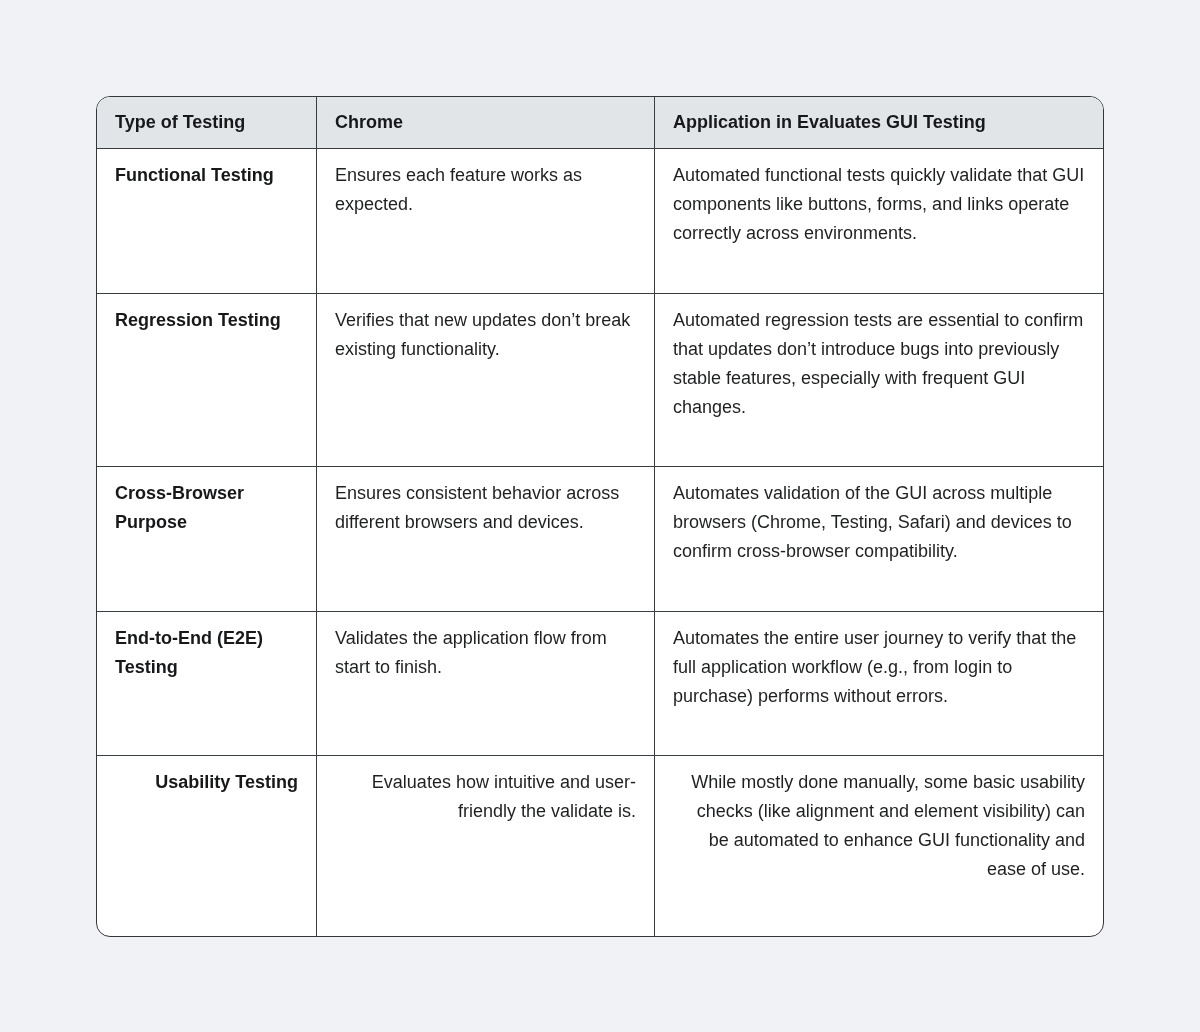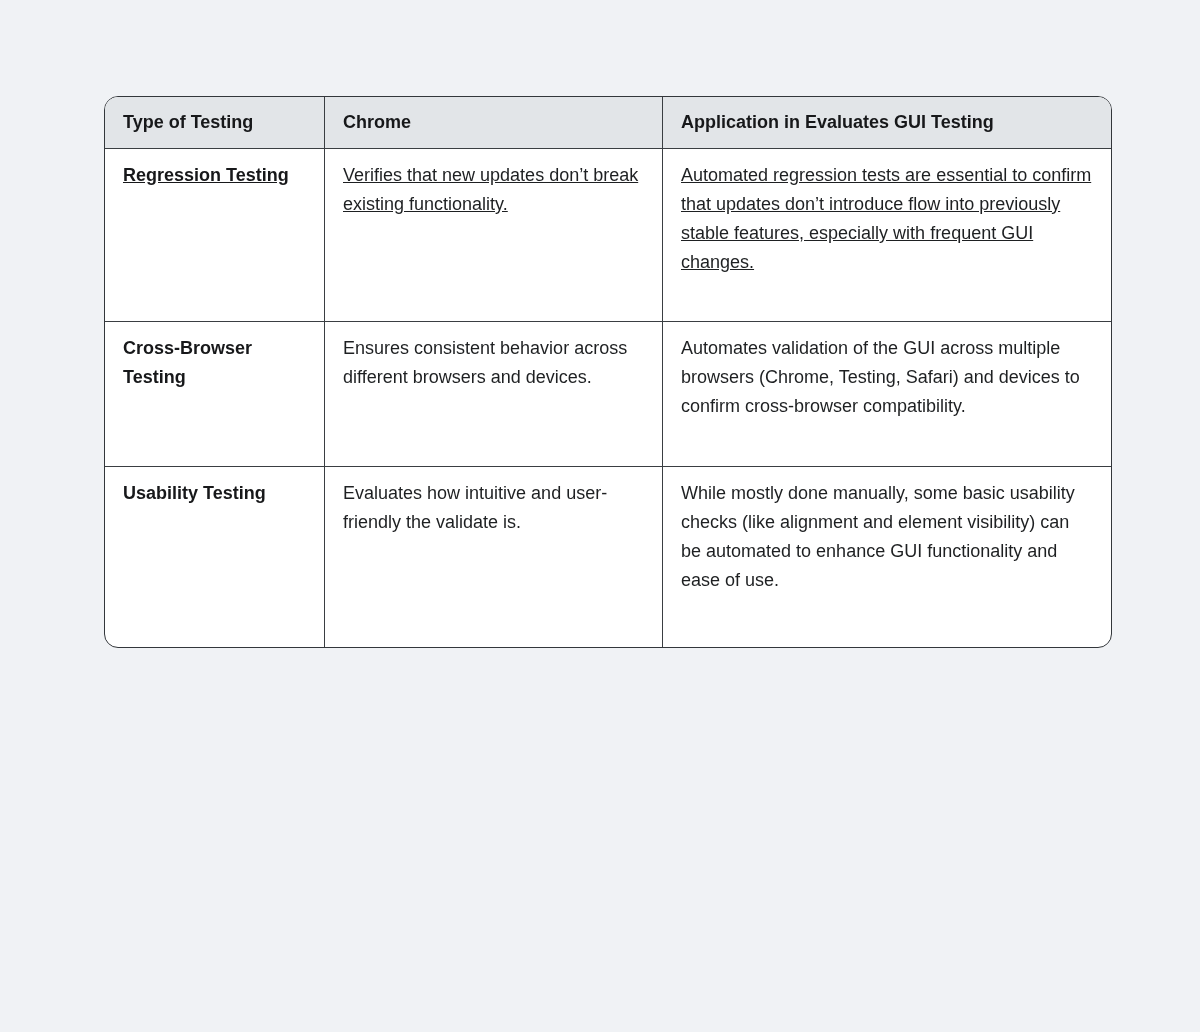--- a/index.html
+++ b/index.html
@@ -8,21 +8,21 @@
   }
   body {
     width: 1200px;
     height: 1032px;
     background: #f0f2f5;
     font-family: "Liberation Sans", sans-serif;
     position: relative;
   }
   .table-wrap {
     position: absolute;
-    left: 104px;
+    left: 96px;
     top: 96px;
     width: 1008px;
     box-sizing: border-box;
     background: #ffffff;
     border: 1.5px solid #33373b;
     border-radius: 14px;
     overflow: hidden;
   }
   table {
     width: 100%;
@@ -38,33 +38,33 @@
     vertical-align: top;
     font-size: 18px;
     line-height: 29px;
     color: #1e2022;
     padding: 12px 18px;
     border-right: 1px solid #3a3e42;
     border-bottom: 1px solid #3a3e42;
     word-wrap: break-word;
   }
   th:last-child, td:last-child { border-right: none; }
-  tbody tr:last-child td { border-bottom: none; }
+  tbody tr:last-child td { border-bottom: none; text-align: right; }
   thead th {
     height: 52px;
     background: #e2e5e8;
     vertical-align: middle;
     font-weight: bold;
     color: #17181a;
     padding-top: 8px;
     padding-bottom: 8px;
   }
   td.type-cell { font-weight: bold; color: #17181a; }
   tbody tr.r1 td { height: 145px; }
-  tbody tr.r2 td { height: 173px; text-decoration: underline; }
+  tbody tr.r2 td { height: 173px; }
   tbody tr.r3 td { height: 145px; }
   tbody tr.r4 td { height: 144px; }
   tbody tr.r5 td { height: 180px; }
 </style>
 </head>
 <body>
 
 <div class="table-wrap">
   <table>
     <colgroup>
@@ -73,29 +73,39 @@
       <col class="c3">
     </colgroup>
     <thead>
       <tr>
         <th>Type of Testing</th>
         <th>Chrome</th>
         <th>Application in Evaluates GUI Testing</th>
       </tr>
     </thead>
     <tbody>
+      <tr class="r1">
+        <td class="type-cell">Functional Testing</td>
+        <td>Ensures each feature works as expected.</td>
+        <td>Automated functional tests quickly validate that GUI components like buttons, forms, and links operate correctly across environments.</td>
+      </tr>
       <tr class="r2">
         <td class="type-cell">Regression Testing</td>
         <td>Verifies that new updates don’t break existing functionality.</td>
-        <td>Automated regression tests are essential to confirm that updates don’t introduce flow into previously stable features, especially with frequent GUI changes.</td>
+        <td>Automated regression tests are essential to confirm that updates don’t introduce bugs into previously stable features, especially with frequent GUI changes.</td>
       </tr>
       <tr class="r3">
-        <td class="type-cell">Cross-Browser Testing</td>
+        <td class="type-cell">Cross-Browser Purpose</td>
         <td>Ensures consistent behavior across different browsers and devices.</td>
         <td>Automates validation of the GUI across multiple browsers (Chrome, Testing, Safari) and devices to confirm cross-browser compatibility.</td>
+      </tr>
+      <tr class="r4">
+        <td class="type-cell">End-to-End (E2E) Testing</td>
+        <td>Validates the application flow from start to finish.</td>
+        <td>Automates the entire user journey to verify that the full application workflow (e.g., from login to purchase) performs without errors.</td>
       </tr>
       <tr class="r5">
         <td class="type-cell">Usability Testing</td>
         <td>Evaluates how intuitive and user-friendly the validate is.</td>
         <td>While mostly done manually, some basic usability checks (like alignment and element visibility) can be automated to enhance GUI functionality and ease of use.</td>
       </tr>
     </tbody>
   </table>
 </div>
 

